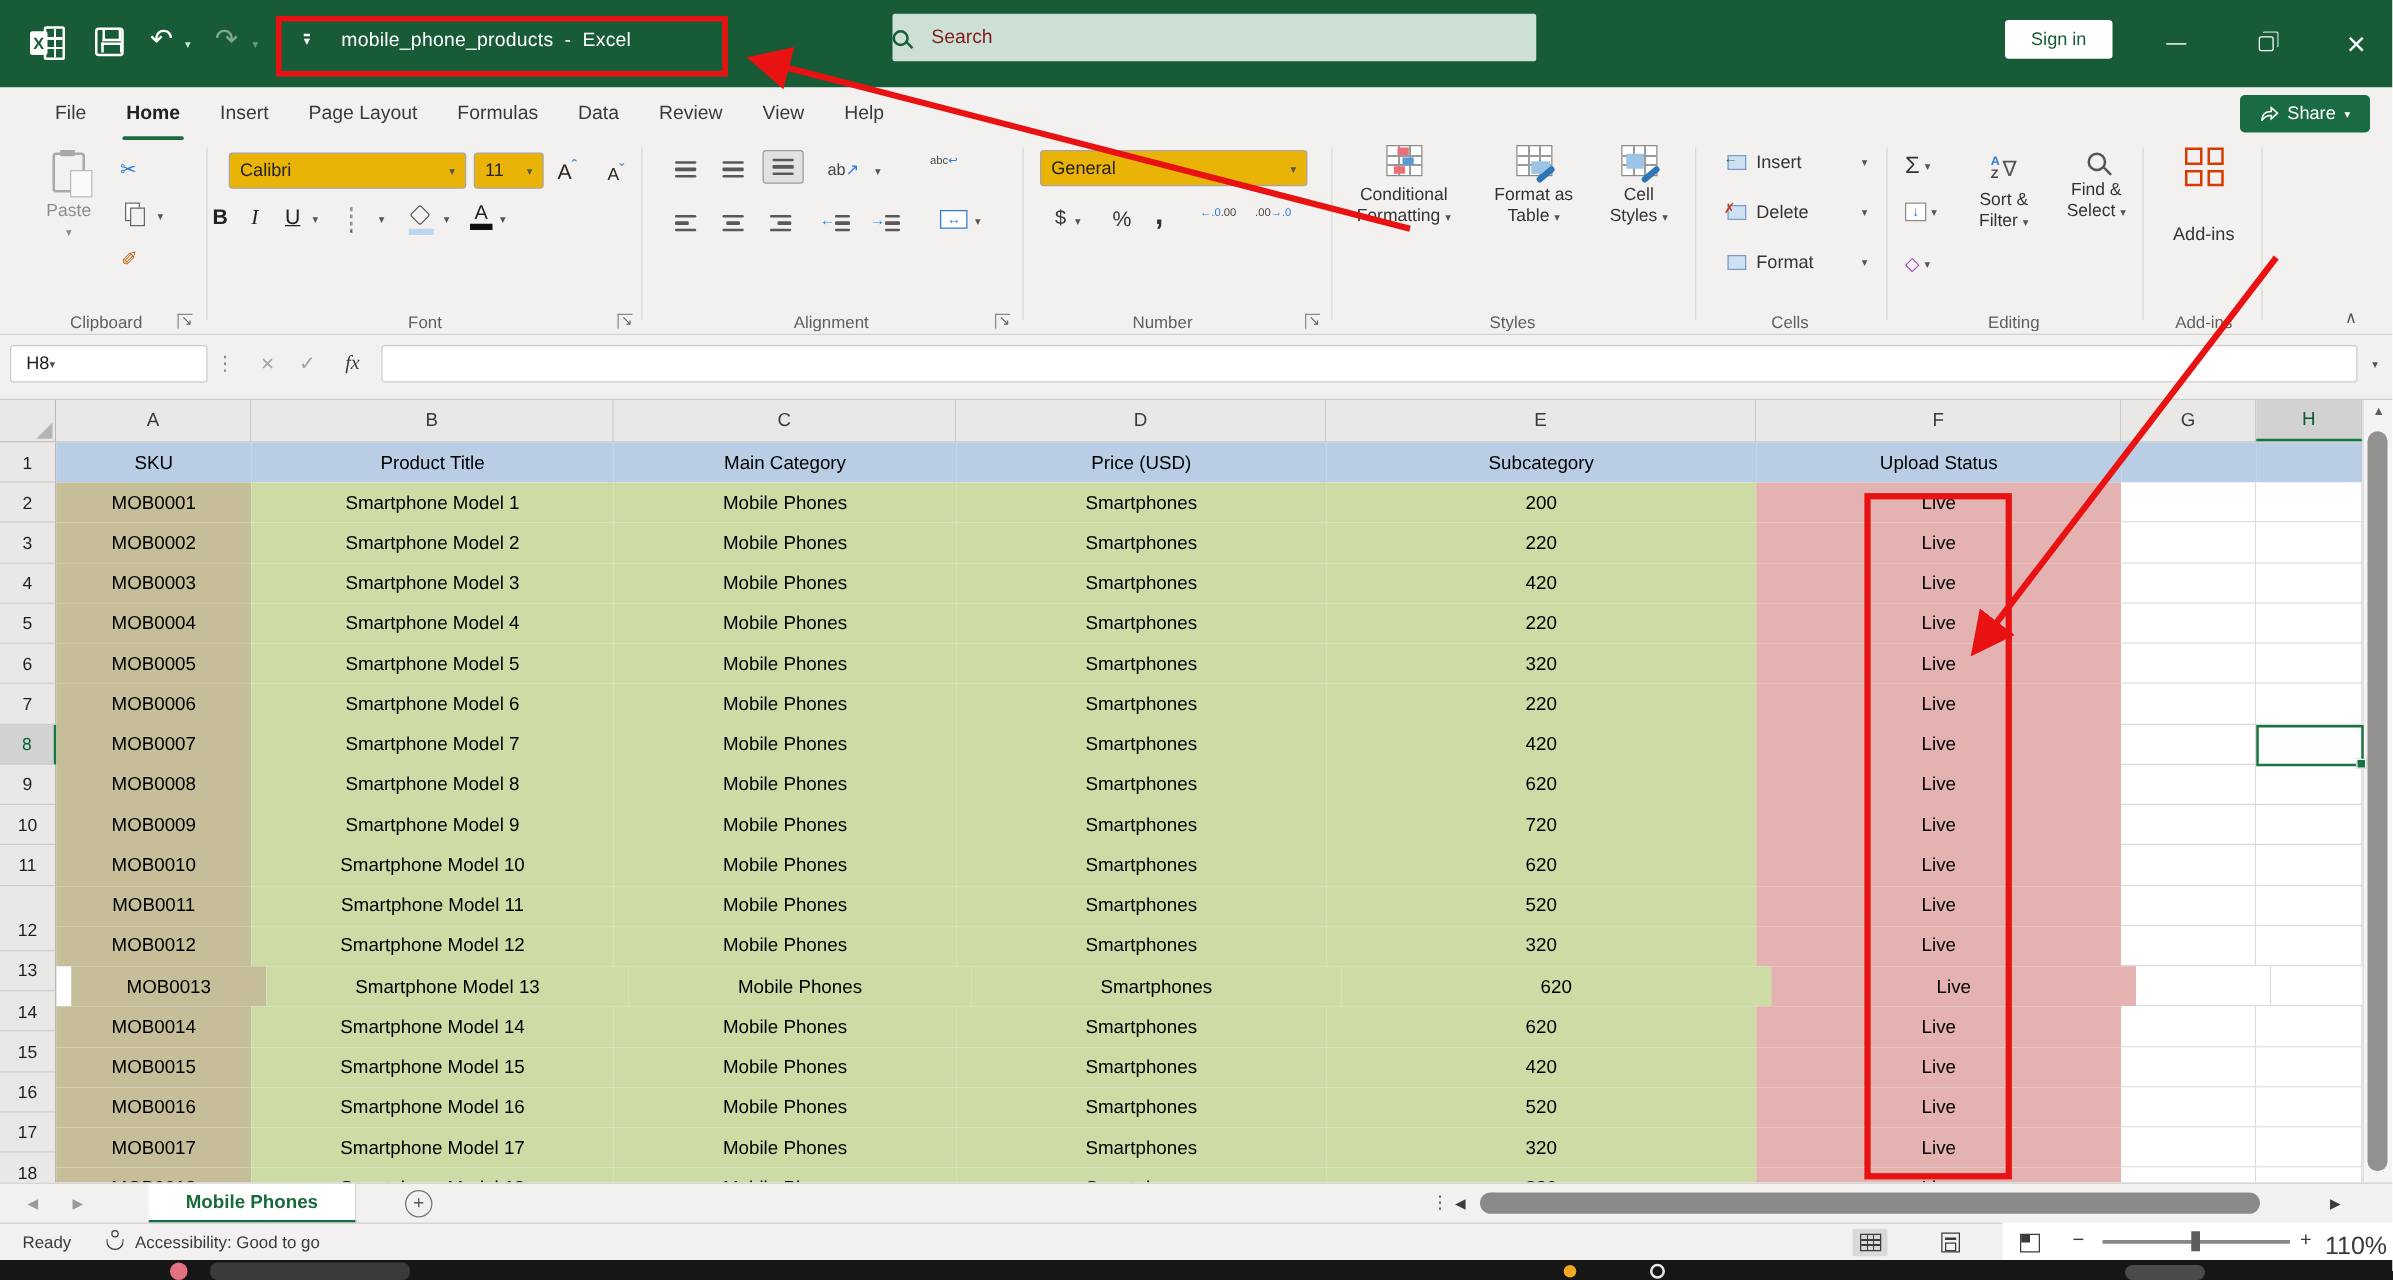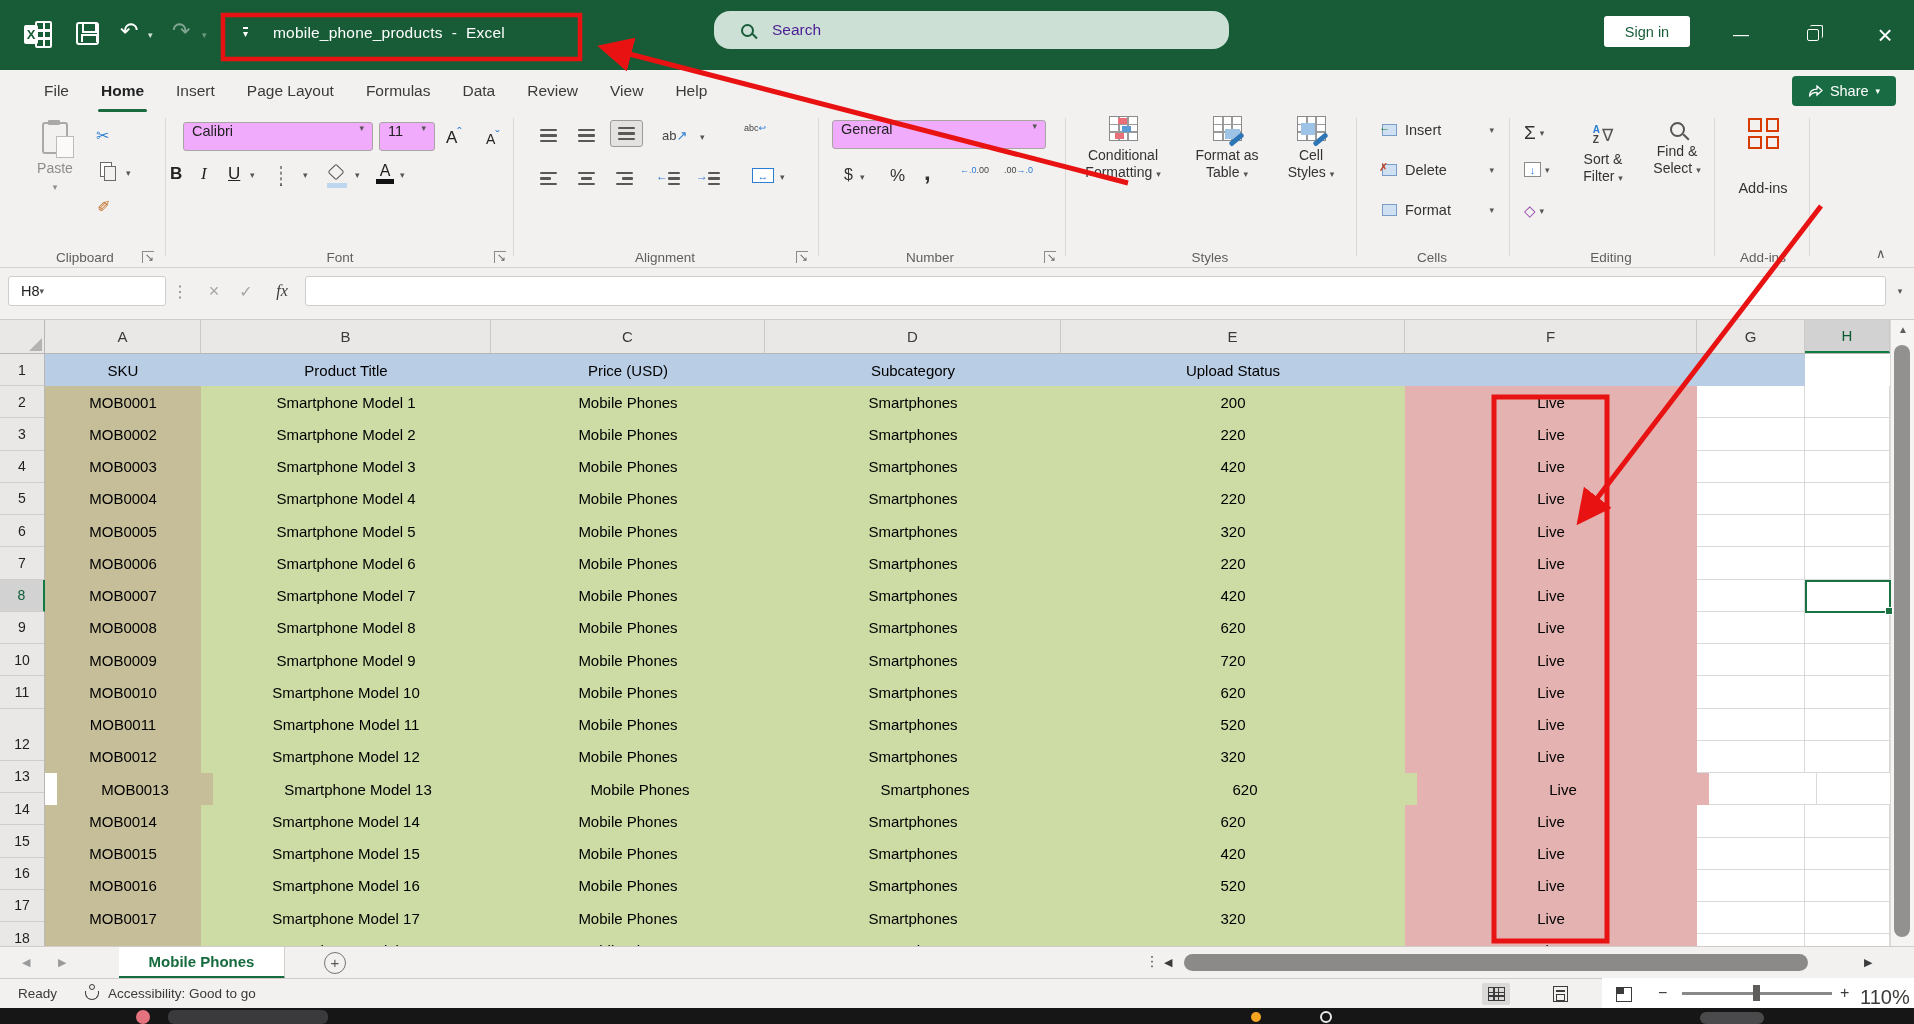--- a/index.html
+++ b/index.html
@@ -14,21 +14,21 @@
  linear-gradient(to bottom,transparent 28%,#fff 28%,#fff 38%,transparent 38%,transparent 62%,#fff 62%,#fff 72%,transparent 72%)}
 .xlogo .xl-a{position:absolute;left:0;top:4px;width:14px;height:19px;background:#fff;border-radius:2px;display:flex;align-items:center;justify-content:center;color:#185C37;font-weight:bold;font-size:13px}
 .ic-save{position:absolute;left:76px;top:22px;width:23px;height:23px;border:2px solid #fff;border-radius:3px}
 .ic-save::before{content:"";position:absolute;left:4px;top:-1px;width:11px;height:8px;border:2px solid #fff;border-top:none}
 .ic-save::after{content:"";position:absolute;left:3px;bottom:1px;width:13px;height:6px;border:2px solid #fff;border-bottom:none}
 .qbtn{position:absolute;color:#fff;font-size:22px;line-height:22px}
 .qchev{position:absolute;color:#cfe3d8;font-size:9px}
 .dim{opacity:.45}
 .qmore{position:absolute;left:243px;top:27px;color:#fff;font-size:10px;border-top:2px solid #fff;padding-top:1px;line-height:8px}
 #doc-title{position:absolute;left:273px;top:24px;color:#fff;font-size:15.5px;letter-spacing:.2px;white-space:pre}
-#searchbox{position:absolute;left:714px;top:11px;width:515px;height:38px;background:#CDE0D5;border-radius:16px;display:flex;align-items:center;gap:18px;padding-left:27px;color:#4c1d95;font-size:15.5px}
+#searchbox{position:absolute;left:714px;top:11px;width:515px;height:38px;background:#CDE0D5;border-radius:2px;display:flex;align-items:center;gap:18px;color:#7f1d1d;font-size:15.5px}
 .mag{width:13px;height:13px;border:2px solid #1A5C39;border-radius:50%;position:relative;flex:0 0 auto}
 .mag::after{content:"";position:absolute;width:7px;height:2px;background:#1A5C39;transform:rotate(45deg);right:-6px;bottom:-2px}
 #signin{position:absolute;left:1604px;top:16px;width:86px;height:31px;background:#fff;border-radius:3px;color:#185C37;font-size:14.5px;display:flex;align-items:center;justify-content:center}
 .winbtn{position:absolute;top:17px;width:36px;height:36px;display:flex;align-items:center;justify-content:center;color:#fff}
 .ic-restore{width:12px;height:12px;border:1.6px solid #fff;border-radius:2px;position:relative}
 .ic-restore::before{content:"";position:absolute;left:2px;top:-5px;width:12px;height:12px;border:1.6px solid #fff;border-left:none;border-bottom:none;border-radius:2px}
 
 #tabrow{position:absolute;left:0;top:70px;width:1914px;height:42px;background:#F3F1F0;display:flex;align-items:center;padding-left:28px}
 .tab{position:relative;padding:0 16px;font-size:15.5px;color:#3b3a39;height:42px;display:flex;align-items:center}
 .tab.active{font-weight:700;color:#222}
@@ -37,21 +37,21 @@
 
 #ribbon{position:absolute;left:0;top:112px;width:1914px;height:156px;background:#F3F1F0;border-bottom:1px solid #D5D2CF}
 .vsep{position:absolute;top:6px;height:138px;width:1px;background:#DAD7D4}
 .glabel{position:absolute;top:138px;font-size:13.5px;color:#605E5C;text-align:center;white-space:nowrap;overflow:hidden}
 .launch{position:absolute;top:139px;font-size:11px;color:#666;border-top:1px solid #8a8a8a;border-left:1px solid #8a8a8a;width:12px;height:12px;line-height:10px;text-align:right}
 .chv{color:#555;font-size:9px}
 .chvb{color:#8E8C8A;font-size:9px}
 .ic-clip{position:relative;width:26px;height:32px;border:2px solid #ABA9A7;border-radius:3px}
 .ic-clip::before{content:"";position:absolute;left:4px;top:-4px;width:12px;height:5px;background:#ABA9A7;border-radius:1px}
 .ic-clip::after{content:"";position:absolute;right:-8px;bottom:-6px;width:16px;height:20px;background:#FBFAF9;border:1.6px solid #BDBBB9}
-.combo{position:absolute;background:#f0abfc;border:1px solid #A8A6A4;border-radius:3px;height:29px;display:flex;align-items:flex-start;padding:0 8px;font-size:14.5px;color:#222;justify-content:space-between}
+.combo{position:absolute;background:#eab308;border:1px solid #A8A6A4;border-radius:3px;height:29px;display:flex;align-items:center;padding:0 8px;font-size:14.5px;color:#222;justify-content:space-between}
 .bars{width:17px;height:13px;display:flex;flex-direction:column;justify-content:space-between}
 .bars i{display:block;height:2.4px;background:#5A5856;border-radius:1px;width:100%}
 .b-c i:nth-child(2){width:64%;margin:0 auto}
 .b-l i:nth-child(2){width:64%}
 .b-r i:nth-child(2){width:64%;margin-left:auto}
 .selbox{position:absolute;border:1px solid #9a9a9a;background:#E4E2E0;border-radius:3px;padding:6px 7px}
 .ic-borders{width:16px;height:16px;border:1px dashed #8a8a8a;border-bottom:2px solid #444;position:relative}
 .ic-fill{width:12px;height:12px;border:1.7px solid #555;border-radius:2px;transform:rotate(45deg)}
 .fillbar{position:absolute;left:-3px;top:15px;width:20px;height:5px;background:#BDD7EE}
 .fcA{font-size:16px;color:#222;line-height:15px;text-align:center}
@@ -438,20 +438,21 @@
       <div class="gr" style="height: 32.25px;">15</div>
       <div class="gr" style="height: 32.25px;">16</div>
       <div class="gr" style="height: 32.25px;">17</div>
       <div class="gr" style="height: 32.25px;">18</div>
       <div class="gr" style="height: 32.25px;">19</div>
     </div>
   <div id="rows">
       <div class="xrow" style="height: 32px;">
         <div class="hb">SKU</div>
         <div class="hb">Product Title</div>
+        <div class="hb">Main Category</div>
         <div class="hb">Price (USD)</div>
         <div class="hb">Subcategory</div>
         <div class="hb">Upload Status</div>
         <div class="hb"></div>
         <div class="hb"></div>
       </div>
       <div class="xrow" style="height: 32.25px;">
         <div class="ca">MOB0001</div>
         <div class="cg">Smartphone Model 1</div>
         <div class="cg">Mobile Phones</div>

